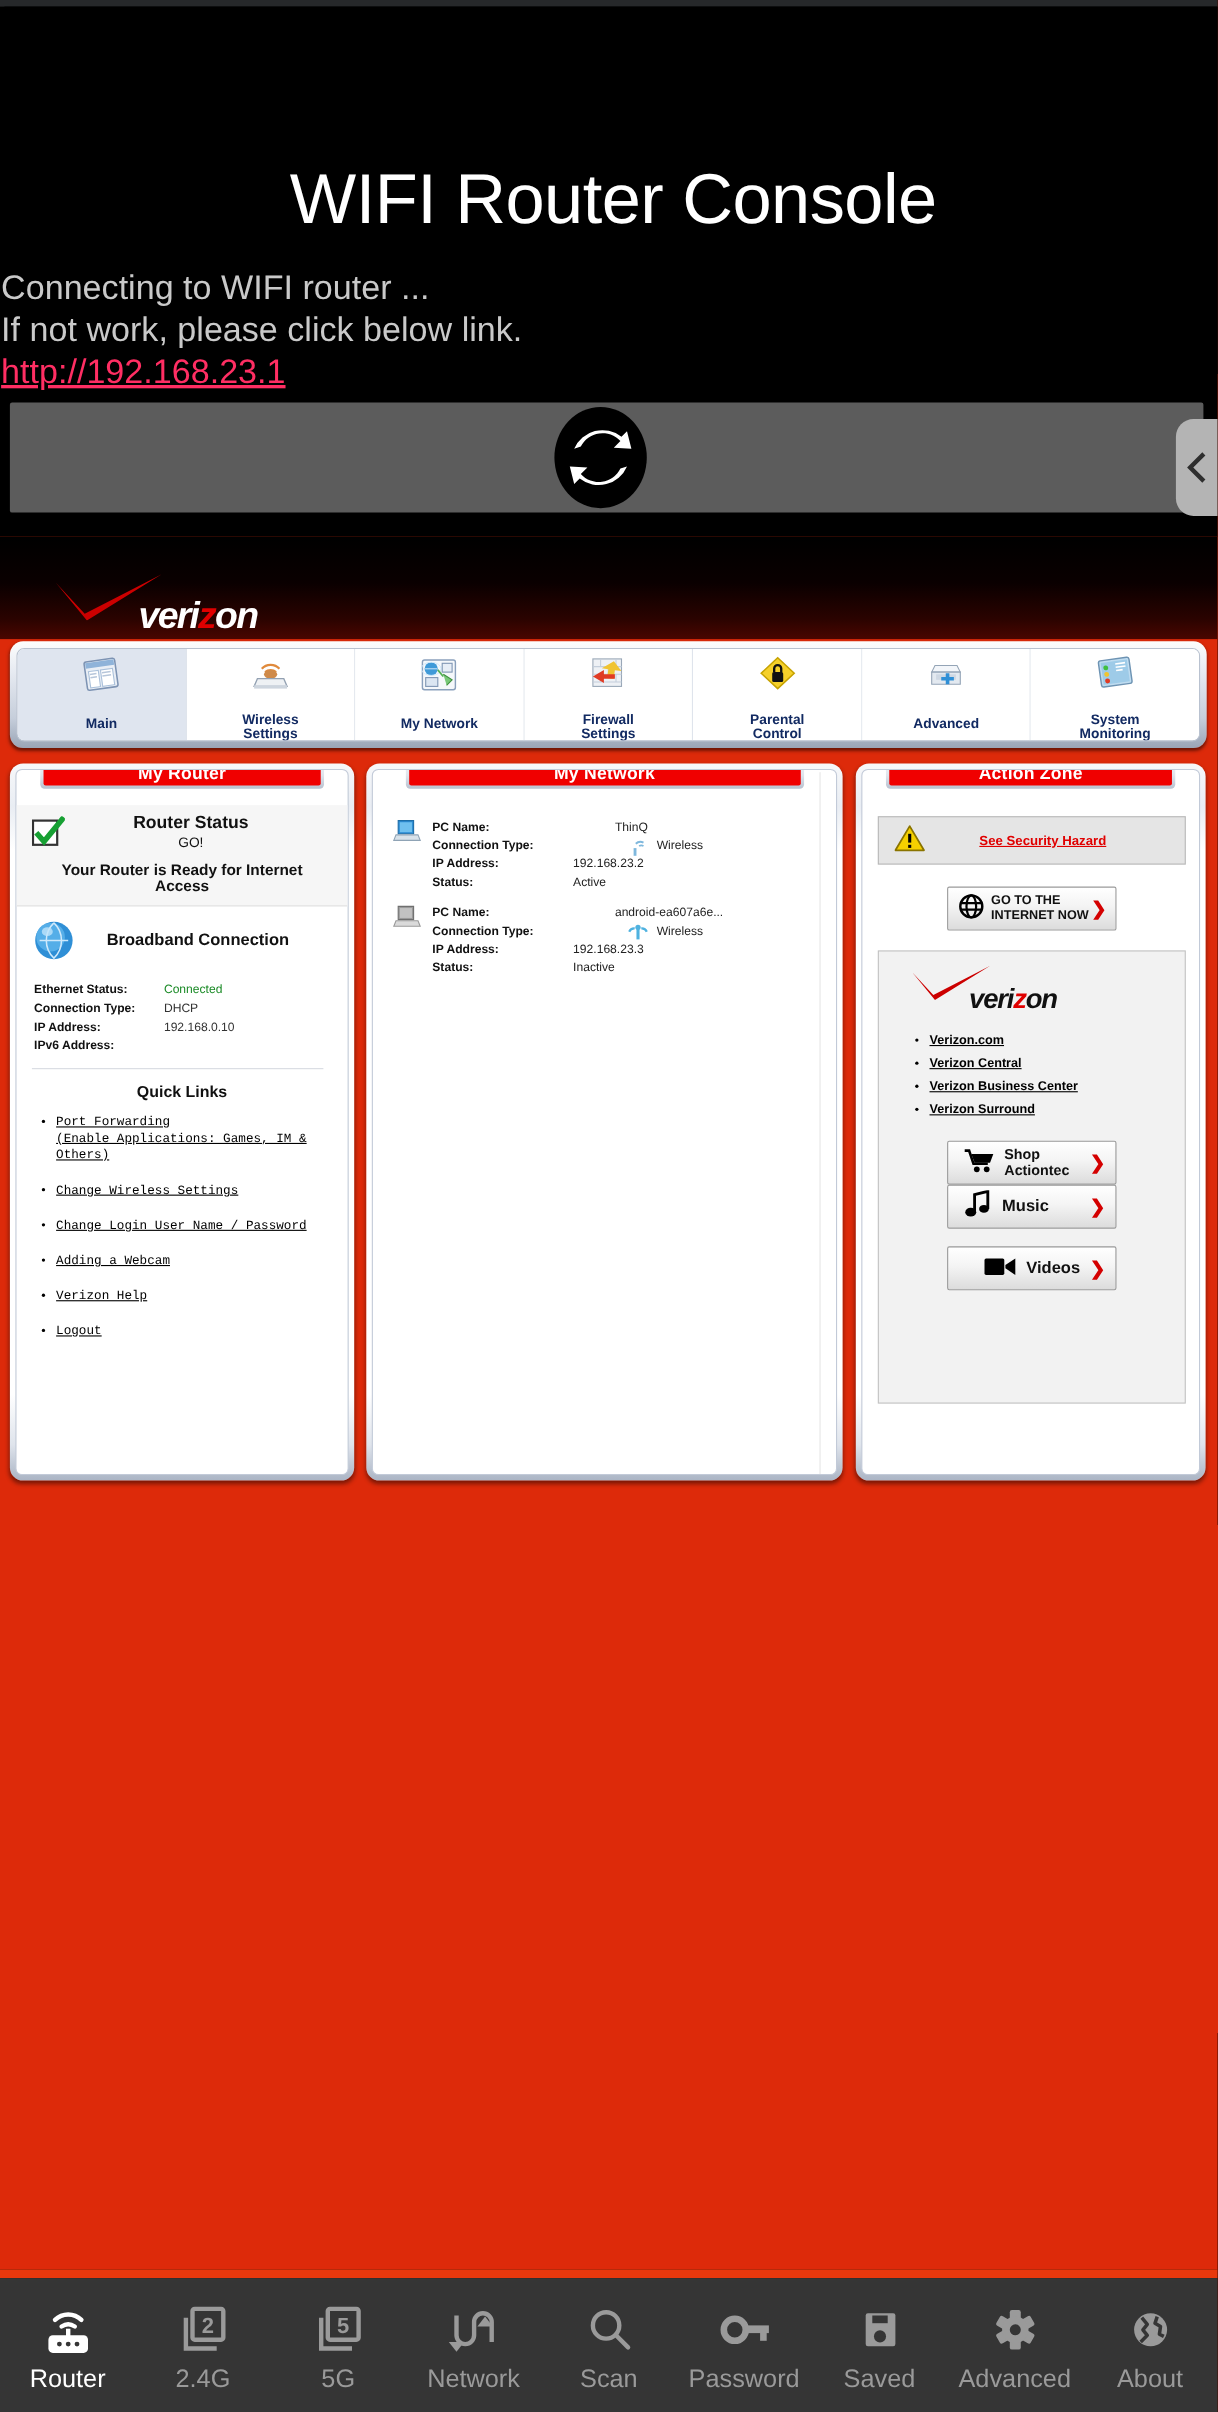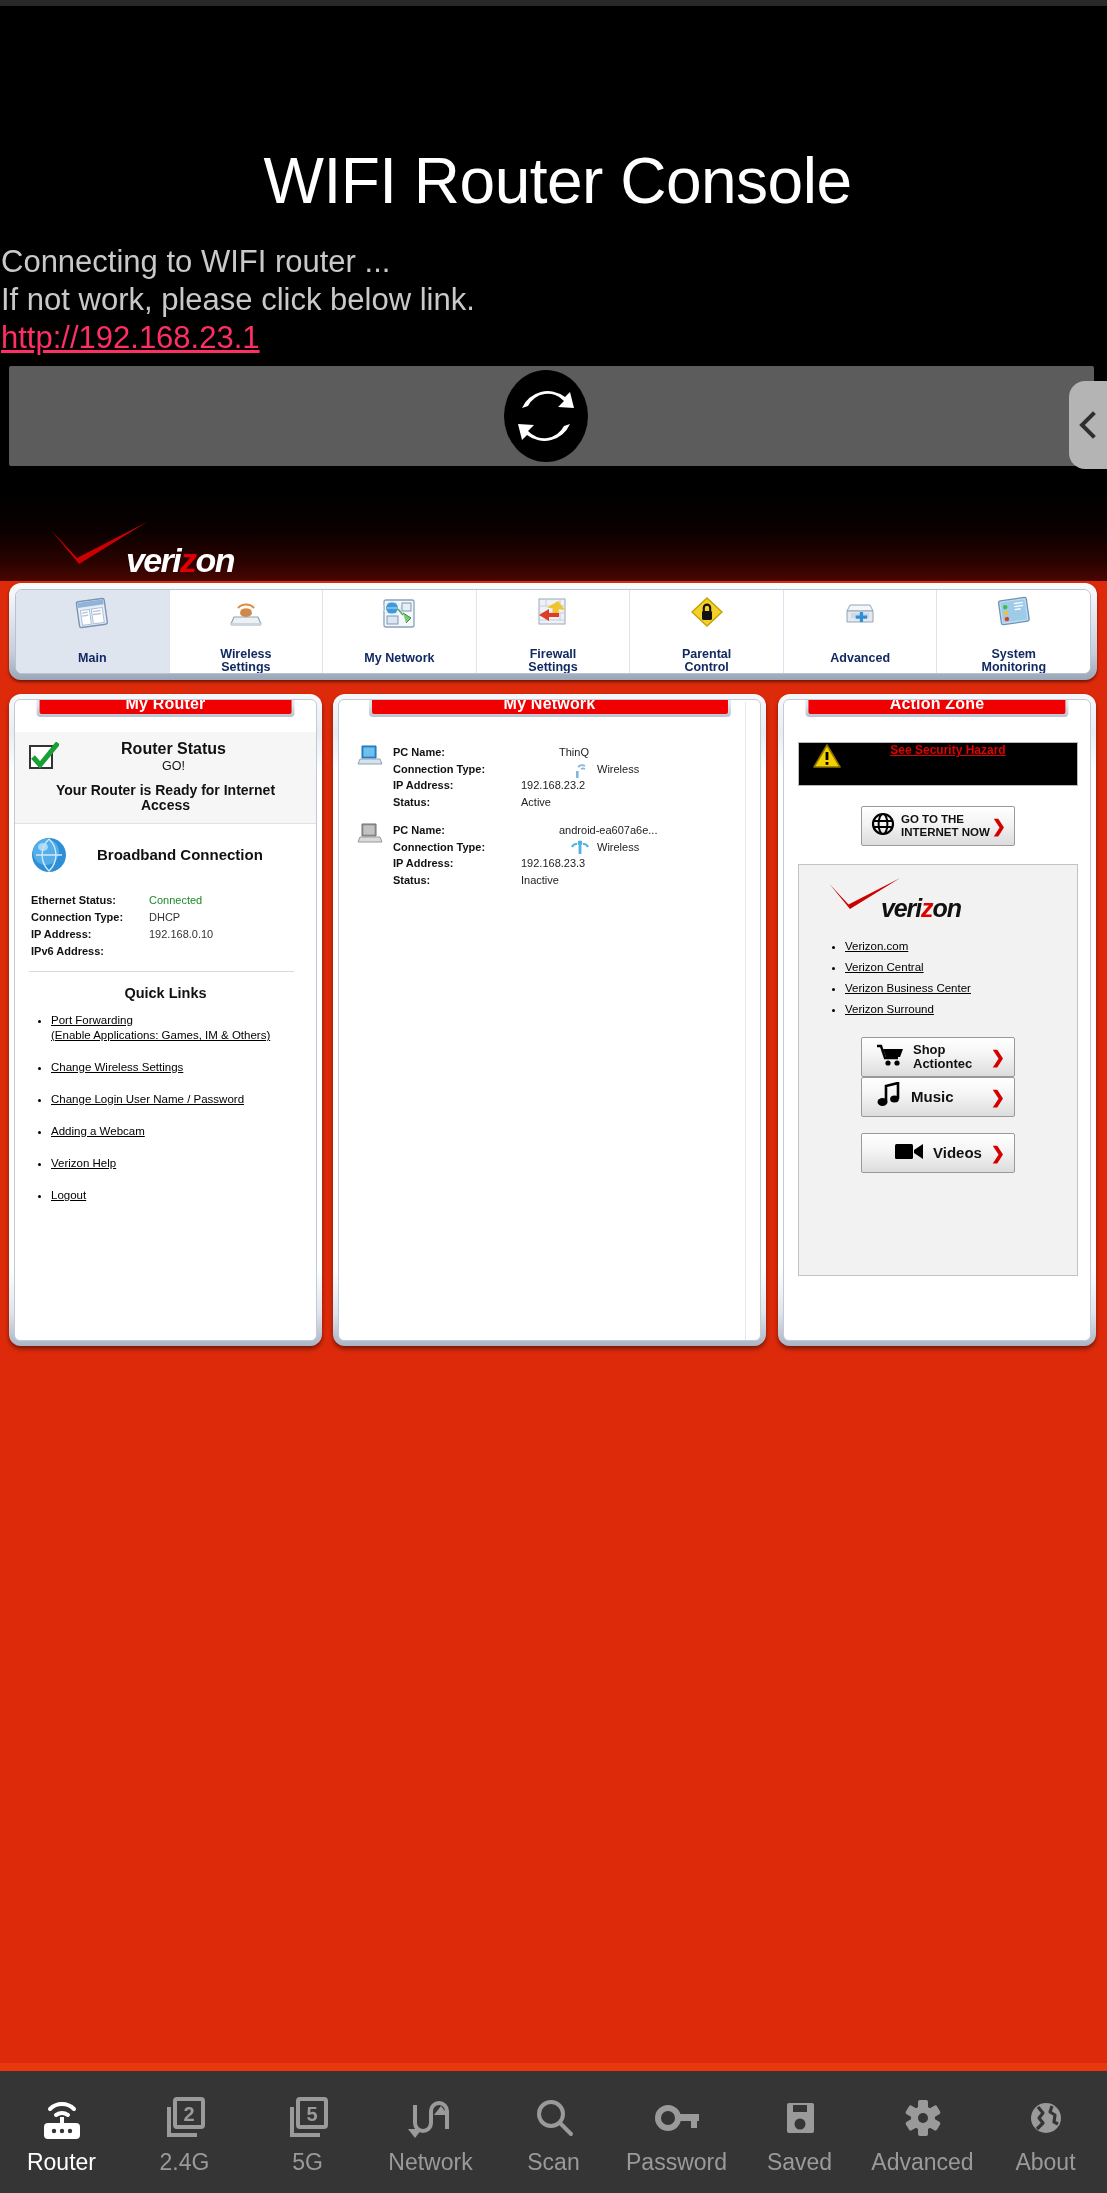--- a/index.html
+++ b/index.html
@@ -186,43 +186,43 @@
   .rrow .v{ color:#333; }
   .rrow .v.ok{ color:#1a8a26; }
 
   .rdivider{
     position:absolute; top:271px; left:14px; width:88%;
     height:1px; background:#d7dbe2;
   }
   .qlinks{ position:absolute; top:285px; left:0; width:100%; }
   .qlinks h4{ text-align:center; font-size:14.5px; font-weight:bold; color:#111; }
   .qlinks ul{ margin:12px 0 0 36px; }
-  .qlinks li{ list-style:disc; margin-bottom:17px; font-size:11.5px; line-height:15px; color:#000;}
+  .qlinks li{ list-style:disc; margin-bottom:17px; font-size:11.5px; line-height:15px; color:#000;font-family:Liberation Mono, monospace;}
   .qlinks li a{ color:#000; text-decoration:underline; cursor:pointer; }
 
   
   .net-scroll-line{
     position:absolute; top:2px; right:14px; width:1px; height:100%;
     background:#e6e6e6;
   }
   .devlist{ position:absolute; top:38px; left:0; width:100%; }
   .dev{ position:relative; padding:6px 0 6px 0; min-height:62px; }
   .dev .dico{ position:absolute; left:18px; top:6px; }
   .dev .drows{ margin-left:54px; }
   .drow{ display:flex; font-size:11px; line-height:16.5px; }
   .drow .k{ width:128px; font-weight:bold; color:#111; }
   .drow .v{ color:#222; }
   .drow .v.indent{ padding-left:38px; }
   .wifi-ico{ position:absolute; left:176px; margin-top:1px; }
 
   
   .az-box{
     position:absolute; top:42px; left:14px; width:280px; height:44px;
-    border:1px solid #b8b8b8; background:#000000;
-    display:flex; align-items:flex-start;
+    border:1px solid #b8b8b8; background:#e5e5e5;
+    display:flex; align-items:center;
   }
   .az-box .warn{ margin-left:14px; }
   .az-box a{
     flex:1; text-align:center; color:#e00000; font-size:12px; font-weight:bold;
     text-decoration:underline; cursor:pointer; margin-right:22px;
   }
   .az-gobtn{
     position:absolute; top:106px; left:77px; width:154px; height:40px;
     background:linear-gradient(180deg,#ffffff 0%,#f3f3f3 45%,#dcdcdc 100%);
     border:1px solid #9a9a9a; border-radius:2px;
@@ -232,21 +232,21 @@
   .az-gobtn .t{ font-size:11.5px; font-weight:bold; color:#111; line-height:13px; margin-left:6px; }
   .az-gobtn .chev{ margin-left:auto; margin-right:8px; color:#d40000; font-size:17px; font-weight:bold; }
 
   .az-panel{
     position:absolute; top:164px; left:14px; width:280px; height:412px;
     background:#f2f2f2; border:1px solid #c2c2c2;
   }
   .az-vz{ position:absolute; top:14px; left:24px; width:150px; height:40px; }
   .az-links{ position:absolute; top:72px; left:46px; }
   .az-links li{ list-style:disc; font-size:11.5px; line-height:19px; color:#000; margin-bottom:2px;}
-  .az-links li a{ color:#000; text-decoration:underline; cursor:pointer; }
+  .az-links li a{ color:#000; text-decoration:underline; cursor:pointer;font-weight:bold; }
   .az-btn{
     position:absolute; left:62px; width:154px; height:40px;
     background:linear-gradient(180deg,#ffffff 0%,#f4f4f4 45%,#dcdcdc 100%);
     border:1px solid #9a9a9a; border-radius:2px;
     display:flex; align-items:center; cursor:pointer;
   }
   .az-btn .i{ margin-left:14px; }
   .az-btn .t{ font-size:15px; font-weight:bold; color:#111; margin-left:9px; line-height:16px; }
   .az-btn .t.two{ font-size:13px; line-height:14px; }
   .az-btn .chev{ margin-left:auto; margin-right:9px; color:#d40000; font-size:17px; font-weight:bold; }

